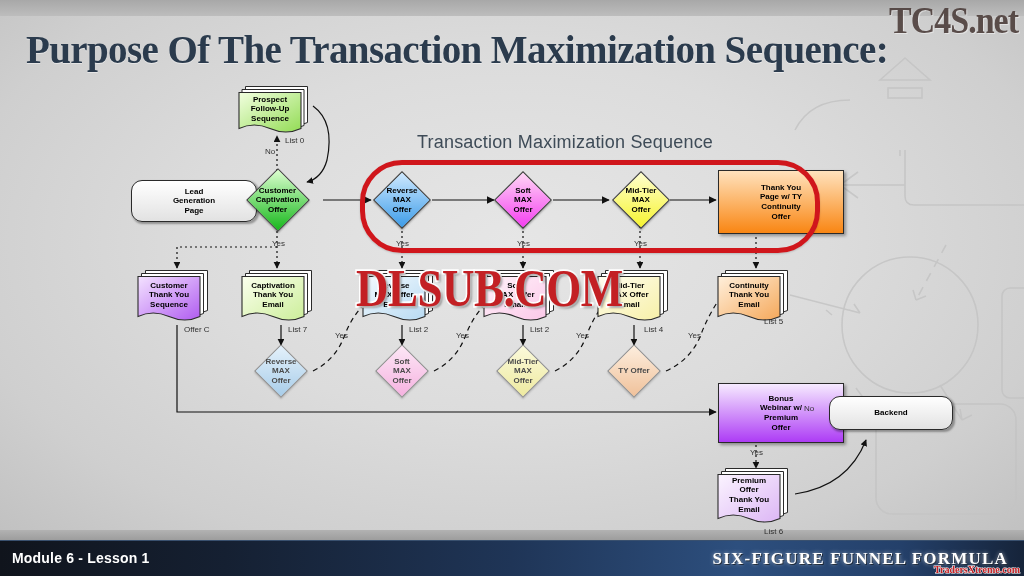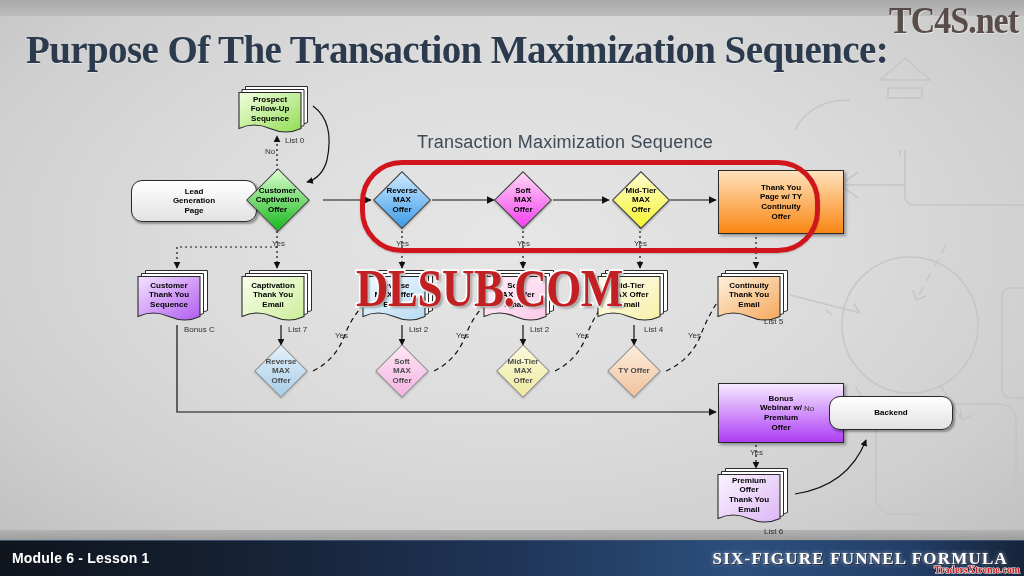--- a/index.html
+++ b/index.html
@@ -307,21 +307,21 @@
           <stop offset="0%" stop-color="#f4e3ff"></stop>
               <stop offset="100%" stop-color="#b05cf0"></stop>
             </linearGradient>
           </defs>
         <path d="M2,8.5 h62 v40 q-15,7 -31,0 q-16,-7 -31,0 z" fill="url(#gPurpDoc)" stroke="#2a2a2a" stroke-width="1.1"></path>
       </svg>
       <div class="nlabel" style="left:2px;top:7px;width:62px;height:40px;white-space:pre-line;">Customer
 Thank You
 Sequence</div>
     </div>
-    <div class="listlbl" style="left:184px;top:325px;">Bonus C</div>
+    <div class="listlbl" style="left:184px;top:325px;">Offer C</div>
 
     <div class="docstack" style="left:240px;top:268px;width:84px;height:58px;">
       <svg width="84" height="58" viewBox="0 0 84 58">
         <g stroke="#2a2a2a" stroke-width="1" fill="#ffffff">
           <path d="M9.5,2.5 h62 v40 q-15,7 -31,0 q-16,-7 -31,0 z"></path>
           <path d="M5.5,5.5 h62 v40 q-15,7 -31,0 q-16,-7 -31,0 z"></path>
         </g>
         <defs>
             <linearGradient id="gGrnDoc2" x1="0" y1="0" x2="1" y2="1">
           <stop offset="0%" stop-color="#fbffee"></stop>

